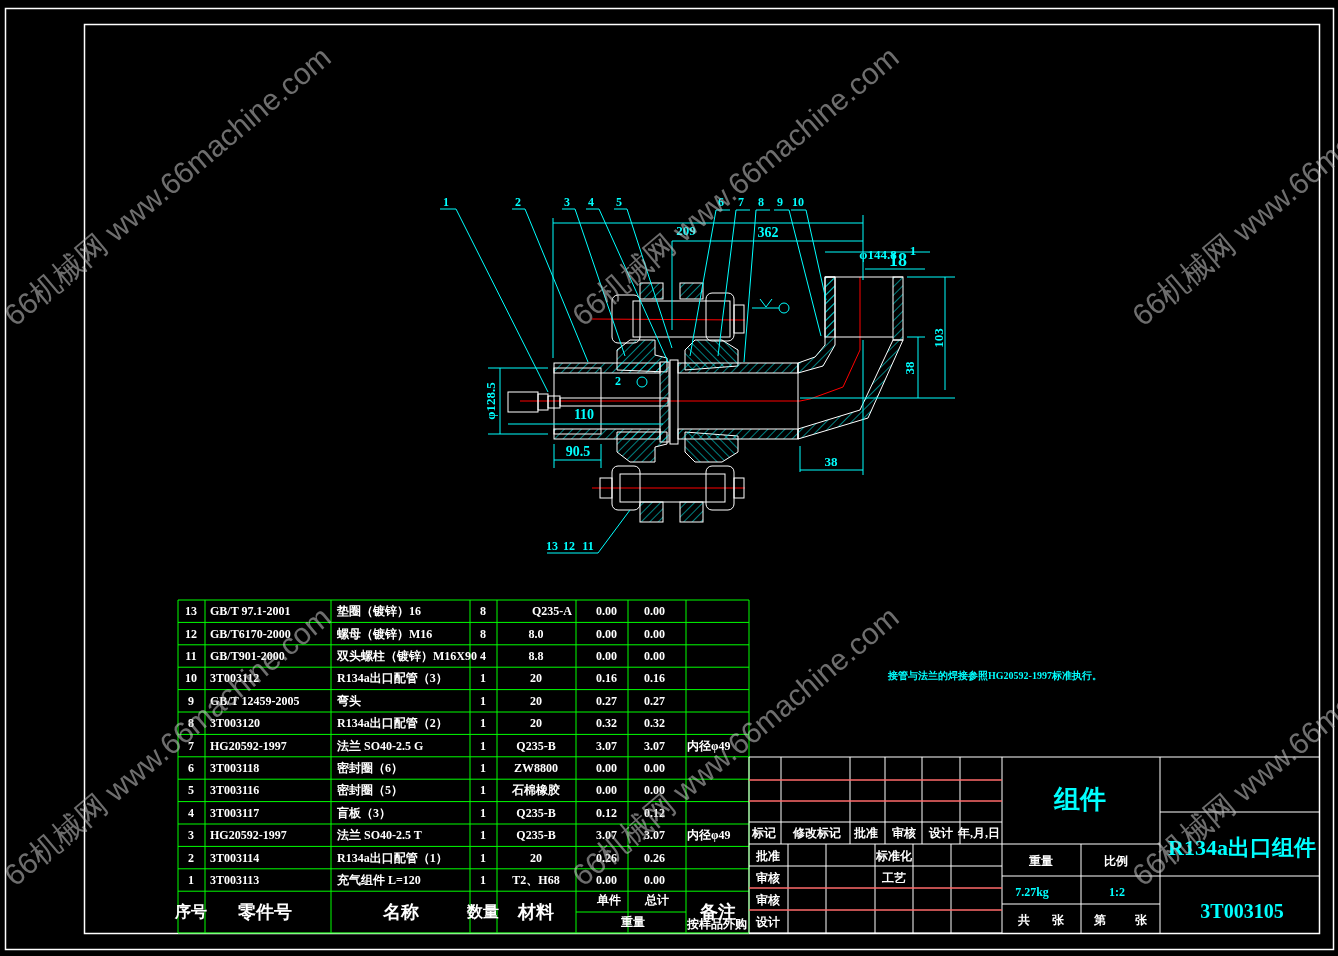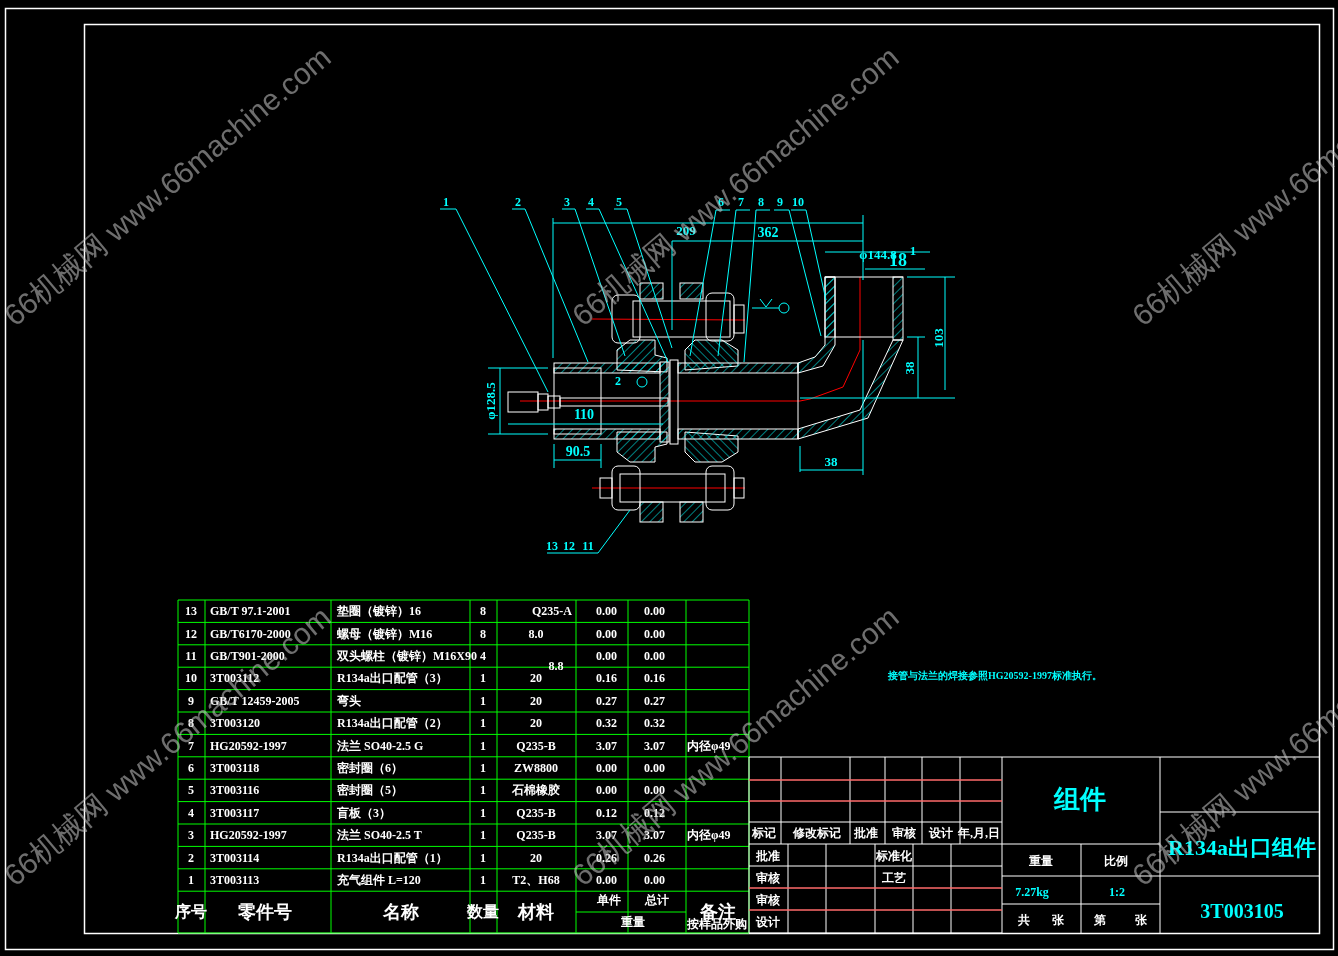--- a/index.html
+++ b/index.html
@@ -247,21 +247,21 @@
       <span class="cell ctr" style="left: 536px; top: 633.6px;">8.0</span>
       <span class="cell" style="left: 596px; top: 627.6px;">0.00</span>
       <span class="cell" style="left: 644px; top: 627.6px;">0.00</span>
       <span class="cell" style="left: 687px; top: 627.6px;"></span>
     </div>
     <div>
       <span class="cell ctr" style="left: 191px; top: 656px;">11</span>
       <span class="cell" style="left: 210px; top: 650px;">GB/T901-2000</span>
       <span class="cell" style="left: 337px; top: 650px;">双头螺柱（镀锌）M16X90</span>
       <span class="cell ctr" style="left: 483px; top: 656px;">4</span>
-      <span class="cell ctr" style="left: 556px; top: 656px; margin-top: 10px;">8.8</span>
+      <span class="cell ctr" style="left: 536px; top: 656px;">8.8</span>
       <span class="cell" style="left: 596px; top: 650px;">0.00</span>
       <span class="cell" style="left: 644px; top: 650px;">0.00</span>
       <span class="cell" style="left: 687px; top: 650px;"></span>
     </div>
     <div>
       <span class="cell ctr" style="left: 191px; top: 678.4px;">10</span>
       <span class="cell" style="left: 210px; top: 672.4px; text-align: right;">3T003112</span>
       <span class="cell" style="left: 337px; top: 672.4px;">R134a出口配管（3）</span>
       <span class="cell ctr" style="left: 483px; top: 678.4px;">1</span>
       <span class="cell ctr" style="left: 536px; top: 678.4px;">20</span>

